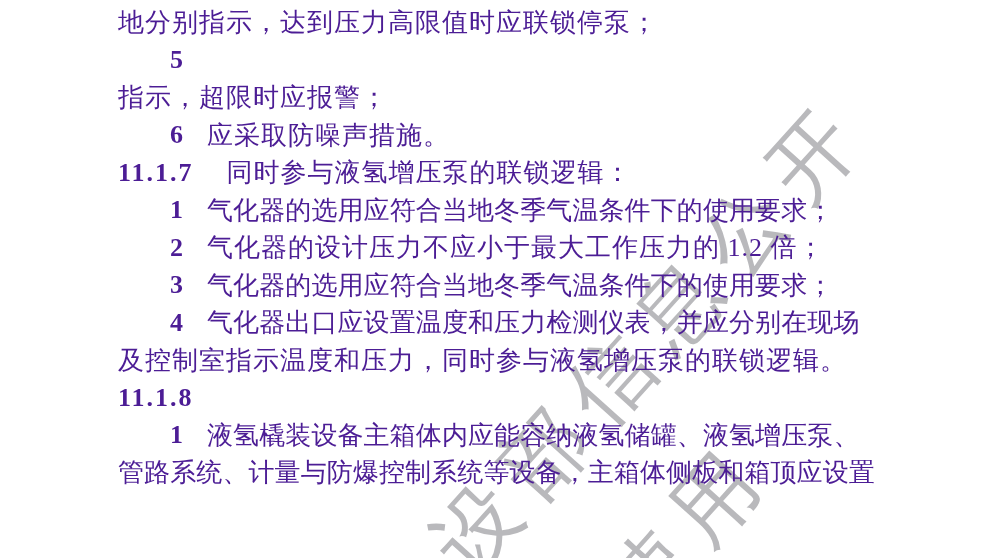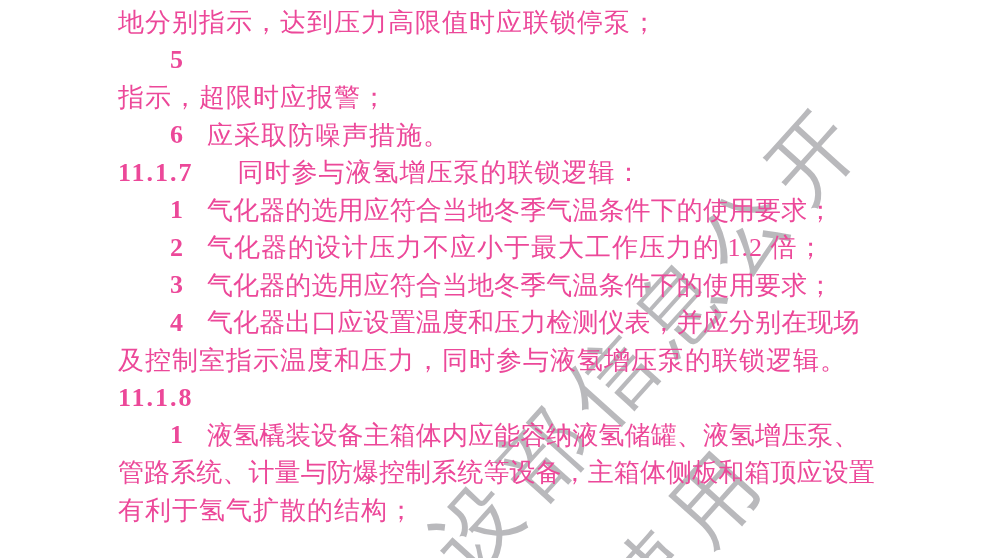--- a/index.html
+++ b/index.html
@@ -29,41 +29,41 @@
     font-family: "Liberation Serif", "DejaVu Serif", serif;
   }
   .wm-primary   { left: 48px;  top: 964px; }
   .wm-secondary { left: 620px; top: 563px; }
   
   .textblock {
     position: absolute;
     left: 118px; top: 4px;
     width: 747px;
     z-index: 1;
-    color: #ec4899;
+    color: #4c1d95;
     font-size: 26px;
   }
   .line {
     height: 37.5px;
     display: flex;
     align-items: center;
     white-space: nowrap;
     letter-spacing: 1px;
   }
   .line.fill { letter-spacing: 0.1px; }
   .line.item { padding-left: 52px; }
   .num { font-weight: bold; flex: none; }
   .item .num {
     display: inline-block;
     min-width: 18px;
     margin-right: 19px;
     letter-spacing: 0;
   }
   .section .num {
-    margin-right: 44px;
+    margin-right: 33px;
     letter-spacing: 2px;
   }
   .txt { flex: none; }
 </style>
 </head>
 <body>
 
 <div class="page">
   <div class="watermark" aria-hidden="true">
     <div class="wm wm-primary">住房和城乡建设部信息公开</div>
@@ -109,17 +109,14 @@
       <div class="line section">
         <span class="num">11.1.8</span>
       </div>
       <div class="line item fill">
         <span class="num">1</span>
         <span class="txt">液氢橇装设备主箱体内应能容纳液氢储罐、液氢增压泵、</span>
       </div>
       <div class="line flush fill">
         <span class="txt">管路系统、计量与防爆控制系统等设备，主箱体侧板和箱顶应设置</span>
       </div>
-      <div class="line flush">
-        <span class="txt">有利于氢气扩散的结构；</span>
-      </div>
     </div>
 </div>
 
 </body></html>

